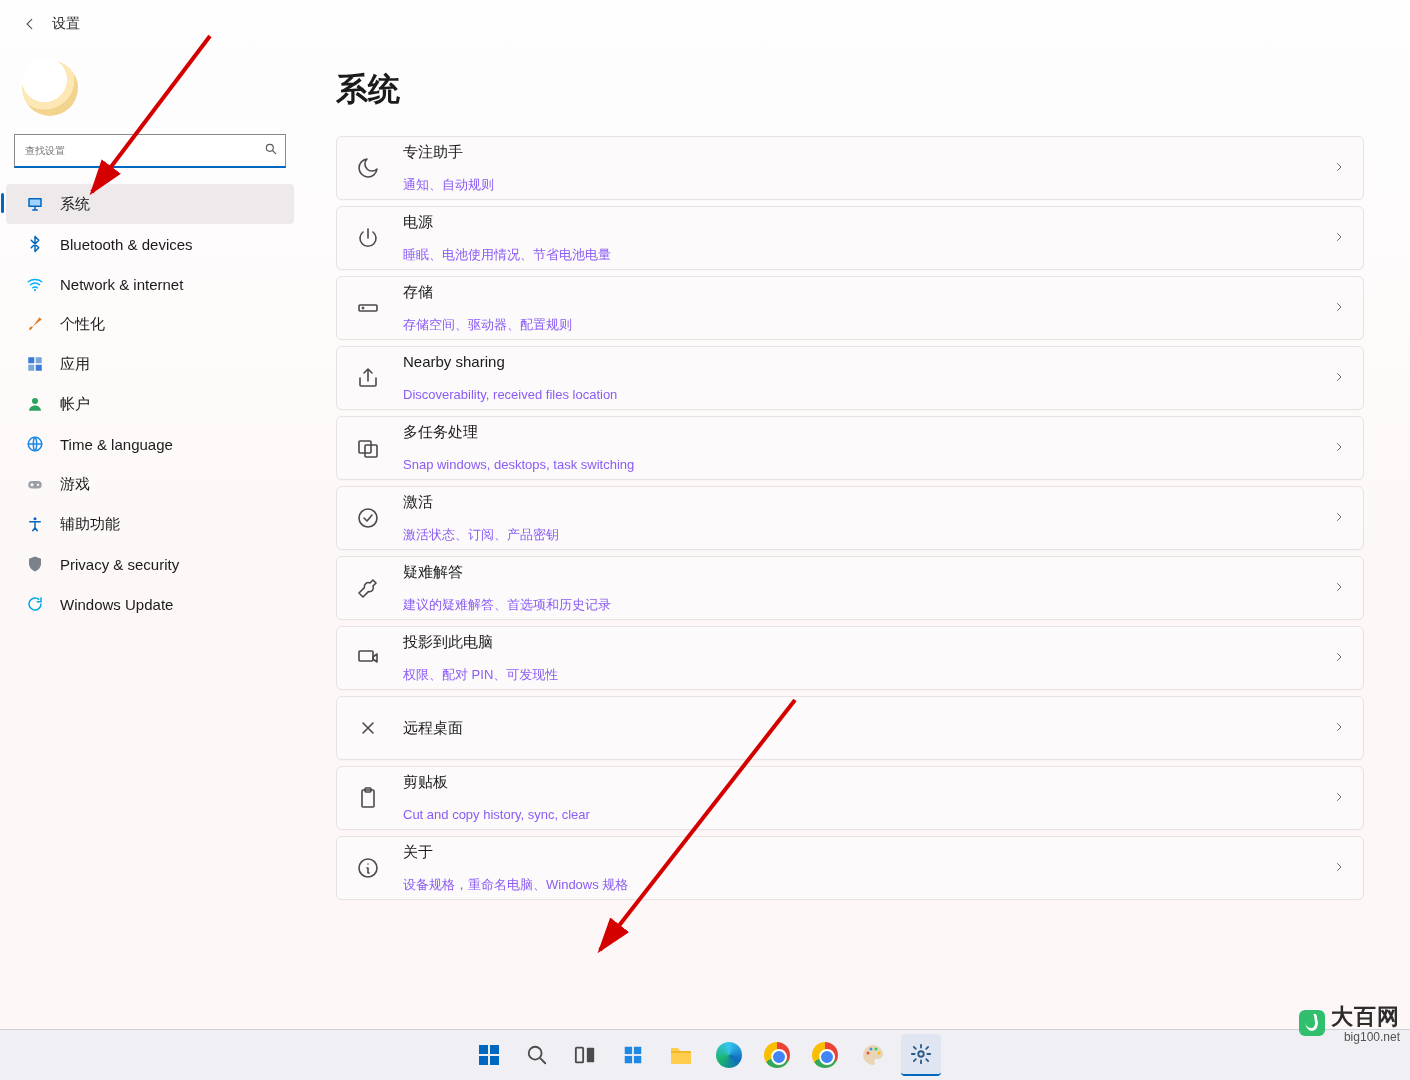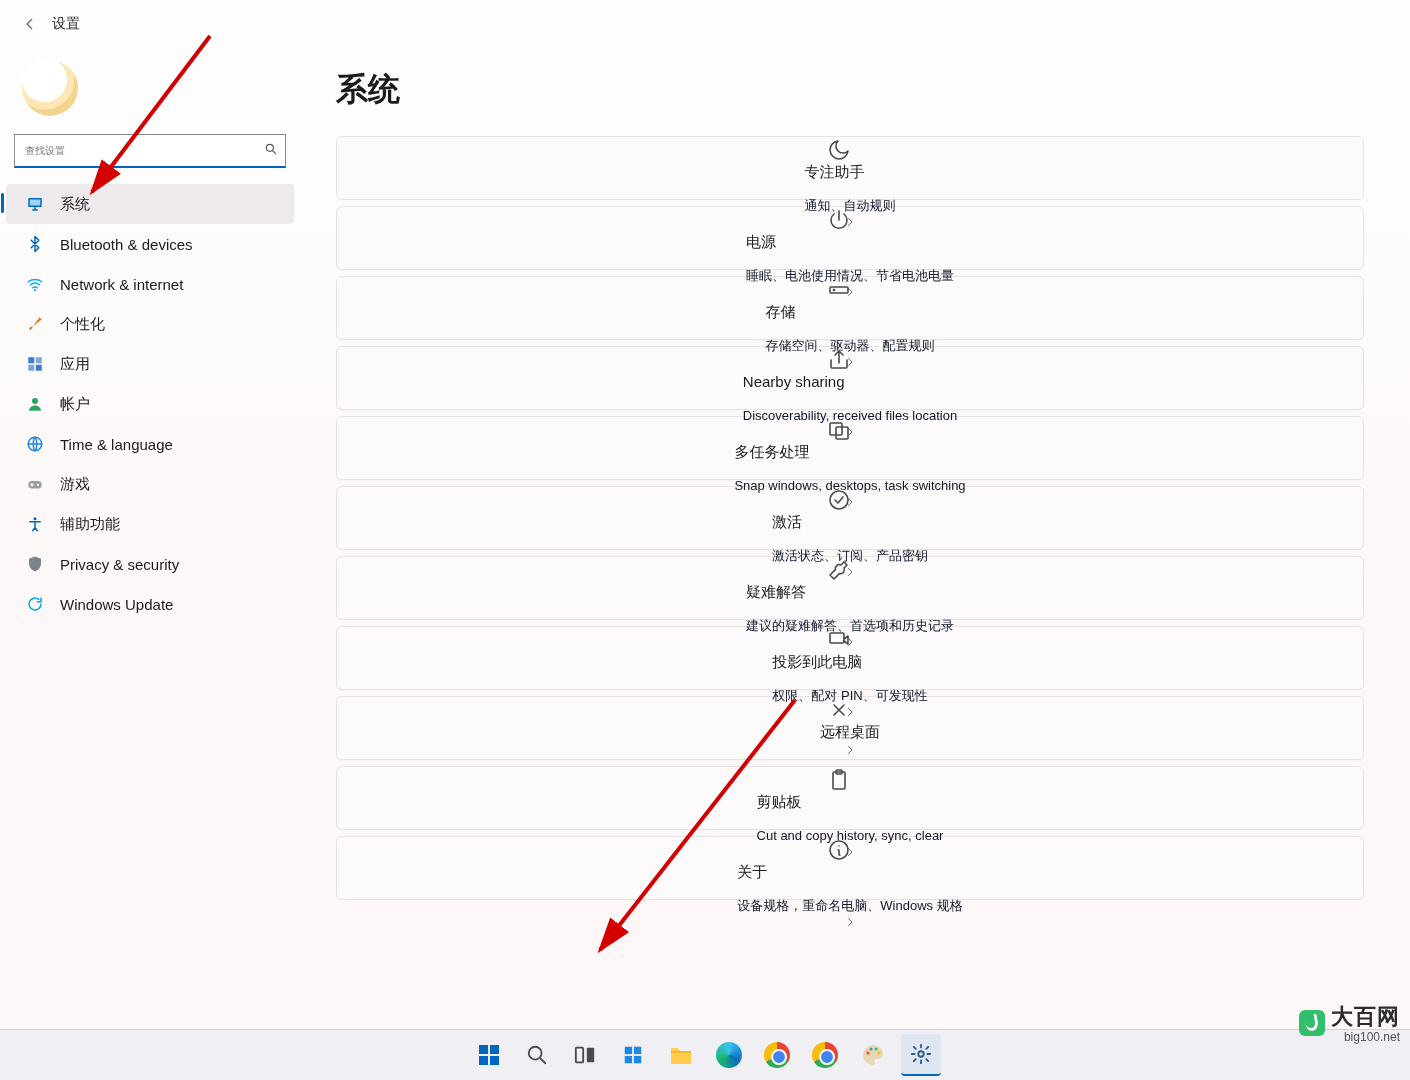--- a/index.html
+++ b/index.html
@@ -18,26 +18,26 @@
   .search-icon svg{width:14px;height:14px;}
   .nav{display:flex;flex-direction:column;}
   .nav-item{position:relative;height:40px;display:flex;align-items:center;padding:0 12px 0 20px;font-size:15px;color:#1b1b1b;cursor:pointer;border-radius:4px;margin:0 6px;}
   .nav-item.selected{background:#eee9ea;}
   .nav-item.selected::before{content:"";position:absolute;left:-5px;top:9px;width:3px;height:20px;background:#0067c0;border-radius:2px;}
   .nav-icon{width:18px;height:18px;margin-right:16px;display:flex;align-items:center;justify-content:center;flex:0 0 18px;}
   .nav-icon svg{width:18px;height:18px;}
   
   .main{position:absolute;left:300px;top:48px;right:0;bottom:0;padding:20px 46px 20px 36px;overflow-y:auto;}
   .page-title{font-size:32px;font-weight:600;margin:0 0 24px 0;}
-  .card{background:#fcfafa;border:1px solid #e8e2e2;border-radius:6px;height:62px;display:flex;align-items:center;padding:0 18px;margin-bottom:6px;cursor:pointer;box-shadow:0 1px 1px rgba(0,0,0,0.02);flex-direction:column;}
+  .card{background:#fcfafa;border:1px solid #e8e2e2;border-radius:6px;height:62px;display:flex;align-items:center;padding:0 18px;margin-bottom:6px;cursor:pointer;box-shadow:0 1px 1px rgba(0,0,0,0.02);}
   .card-icon{width:26px;height:26px;display:flex;align-items:center;justify-content:center;margin-right:22px;color:#4a4a4a;flex:0 0 26px;stroke:#4a4a4a;}
   .card-icon svg{width:24px;height:24px;}
   .card-body{flex:1;display:flex;flex-direction:column;justify-content:center;line-height:1.25;}
   .card-title{font-size:15px;color:#1b1b1b;}
-  .card-sub{font-size:13px;color:#0f172a;margin-top:16px;}
+  .card-sub{font-size:13px;color:#8b5cf6;margin-top:16px;}
   .chev{color:#6a6a6a;}
   .chev svg{width:12px;height:12px;}
   
   .taskbar{position:absolute;left:0;right:0;bottom:0;height:50px;background:#efeff4;border-top:1px solid #d0d0d6;display:flex;align-items:center;justify-content:center;}
   .tb-item{width:40px;height:40px;margin:0 4px;display:flex;align-items:center;justify-content:center;border-radius:4px;cursor:pointer;}
   .tb-item.active{background:#dfe6f2;border-bottom:2px solid #0067c0;}
   .circ{width:26px;height:26px;border-radius:50%;}
   
   .anno{position:absolute;pointer-events:none;}
   

